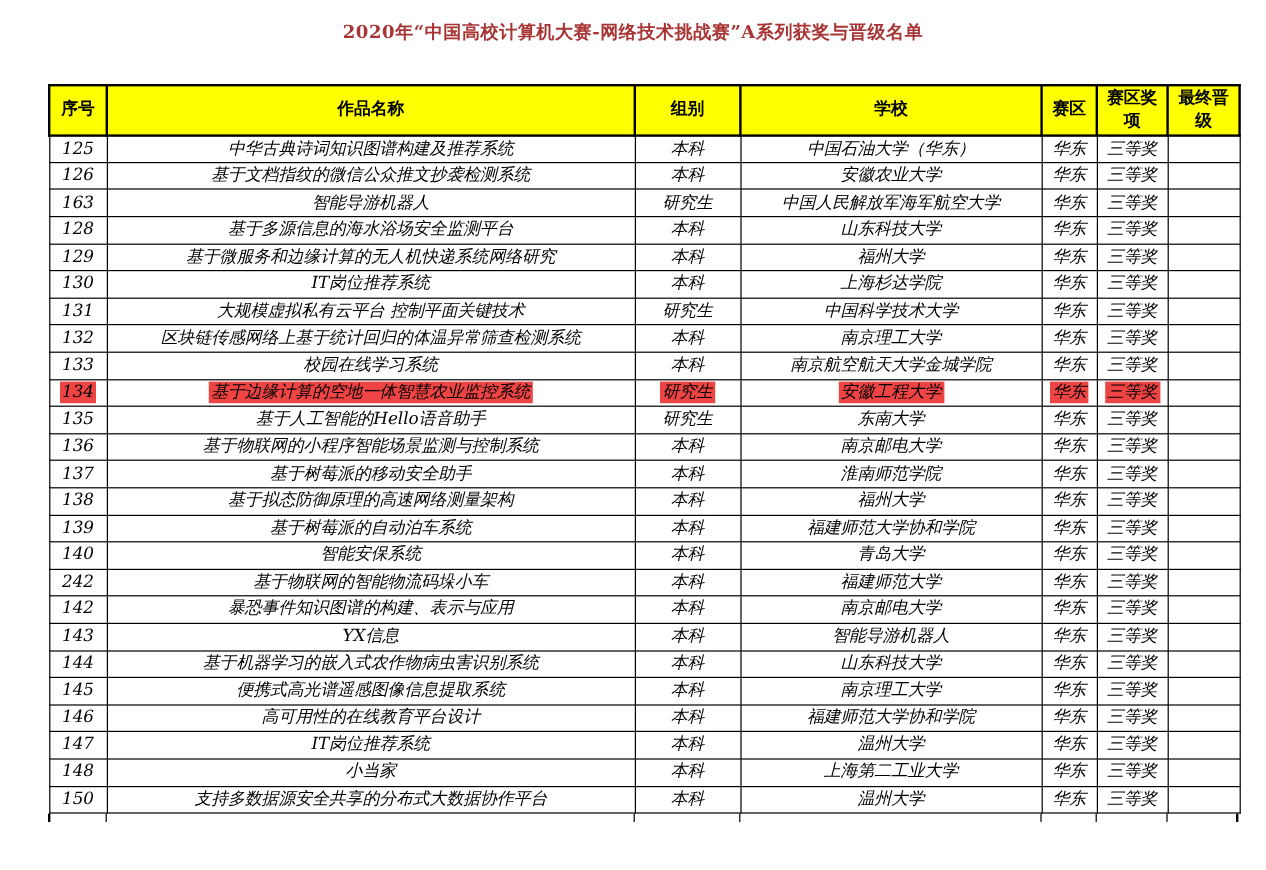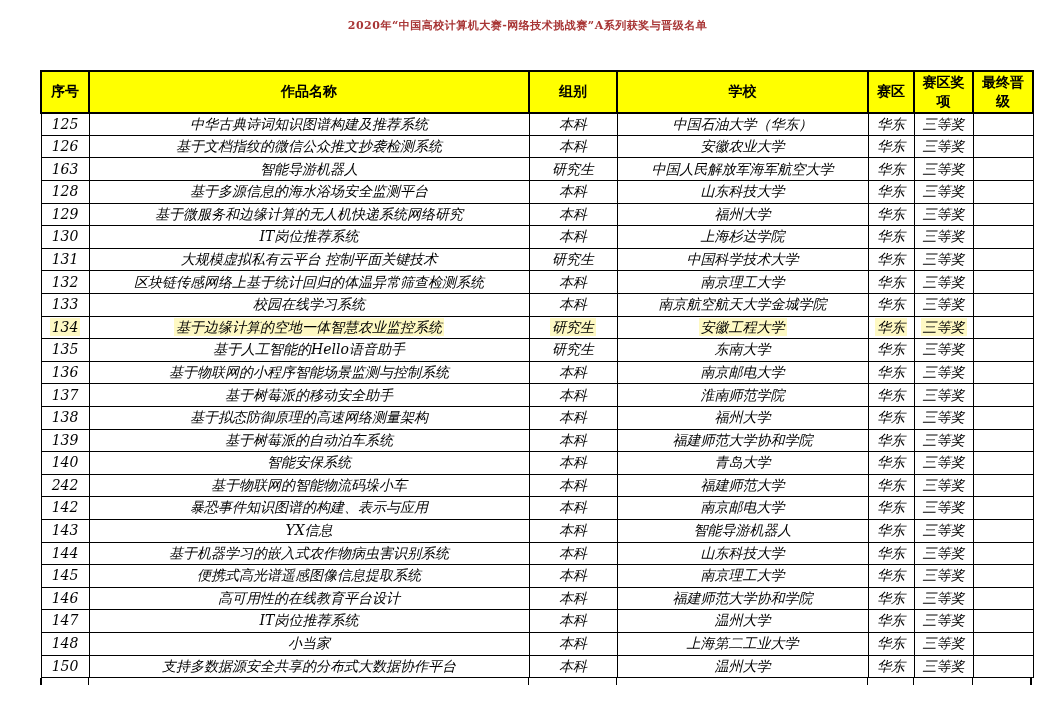--- a/index.html
+++ b/index.html
@@ -16,21 +16,21 @@
     width: 1055px;
     height: 725px;
     background: #ffffff;
   }
   .doc-title {
     position: absolute;
     top: 18px;
     left: 0;
     width: 100%;
     text-align: center;
-    font-size: 11px;
+    font-size: 15px;
     font-weight: bold;
     color: #a83535;
     letter-spacing: 0.5px;
   }
   .table-wrap {
     position: absolute;
     left: 40px;
     top: 70px;
     width: 992px;
   }
@@ -66,21 +66,21 @@
   
   col.w-index  { width: 48px; }
   col.w-work   { width: 440px; }
   col.w-group  { width: 88px; }
   col.w-school { width: 251px; }
   col.w-zone   { width: 46px; }
   col.w-award  { width: 59px; }
   col.w-final  { width: 60px; }
 
   .hl {
-    background: #fef9c3;
+    background: #ef4444;
     padding: 1px 2px;
   }
   
   .stub-row {
     position: relative;
     width: 992px;
     height: 7px;
   }
   .stub-row span {
     position: absolute;

